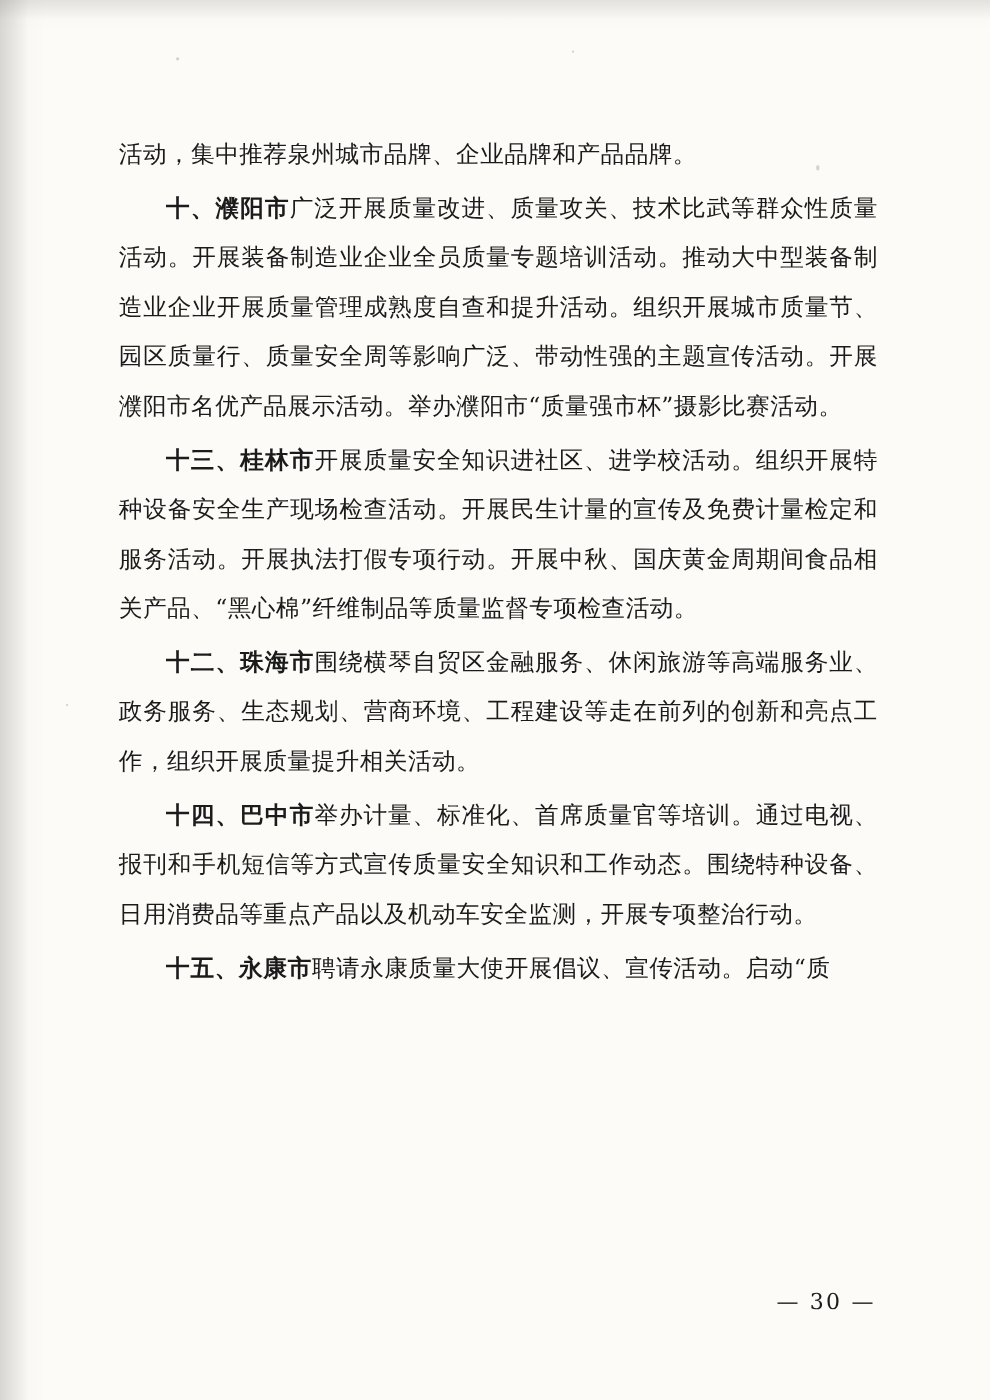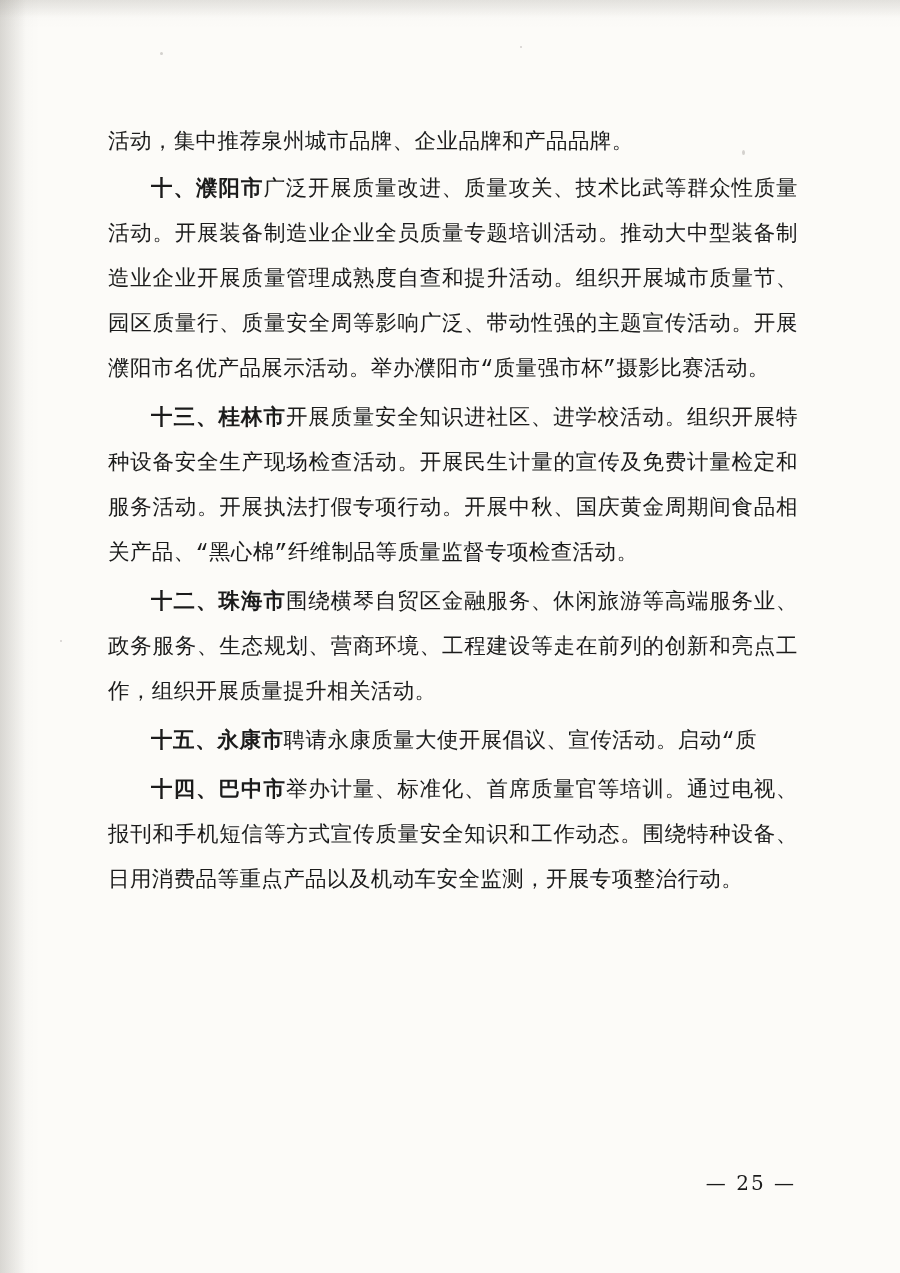--- a/index.html
+++ b/index.html
@@ -38,21 +38,20 @@
     font-size: 21.5px;
     line-height: 45px;
     color: #1b1b1b;
     text-align: justify;
     text-justify: inter-ideograph;
     letter-spacing: 0.4px;
     font-family: "DejaVu Serif", serif;
   }
   p.indent {
     text-indent: 43px;
-    font-family: Liberation Mono, monospace;
   }
   .lead {
     font-weight: bold;
     letter-spacing: 0.6px;
   }
   .page-number {
     position: absolute;
     right: 104px;
     bottom: 78px;
     font-size: 20px;
@@ -111,23 +110,23 @@
 
     <p class="para indent">
       <span class="lead">十三、桂林市</span><span>开展质量安全知识进社区、进学校活动。组织开展特种设备安全生产现场检查活动。开展民生计量的宣传及免费计量检定和服务活动。开展执法打假专项行动。开展中秋、国庆黄金周期间食品相关产品、“黑心棉”纤维制品等质量监督专项检查活动。</span>
     </p>
 
     <p class="para indent">
       <span class="lead">十二、珠海市</span><span>围绕横琴自贸区金融服务、休闲旅游等高端服务业、政务服务、生态规划、营商环境、工程建设等走在前列的创新和亮点工作，组织开展质量提升相关活动。</span>
     </p>
 
     <p class="para indent">
-      <span class="lead">十五、永康市</span><span>聘请永康质量大使开展倡议、宣传活动。启动“质</span>
+      <span class="lead">十四、巴中市</span><span>举办计量、标准化、首席质量官等培训。通过电视、报刊和手机短信等方式宣传质量安全知识和工作动态。围绕特种设备、日用消费品等重点产品以及机动车安全监测，开展专项整治行动。</span>
     </p>
 
     <p class="para indent">
-      <span class="lead">十四、巴中市</span><span>举办计量、标准化、首席质量官等培训。通过电视、报刊和手机短信等方式宣传质量安全知识和工作动态。围绕特种设备、日用消费品等重点产品以及机动车安全监测，开展专项整治行动。</span>
+      <span class="lead">十五、永康市</span><span>聘请永康质量大使开展倡议、宣传活动。启动“质</span>
     </p>
 
   </div>
 
-  <div class="page-number">— 25 —</div>
+  <div class="page-number">— 30 —</div>
 </div>
 
 </body></html>

